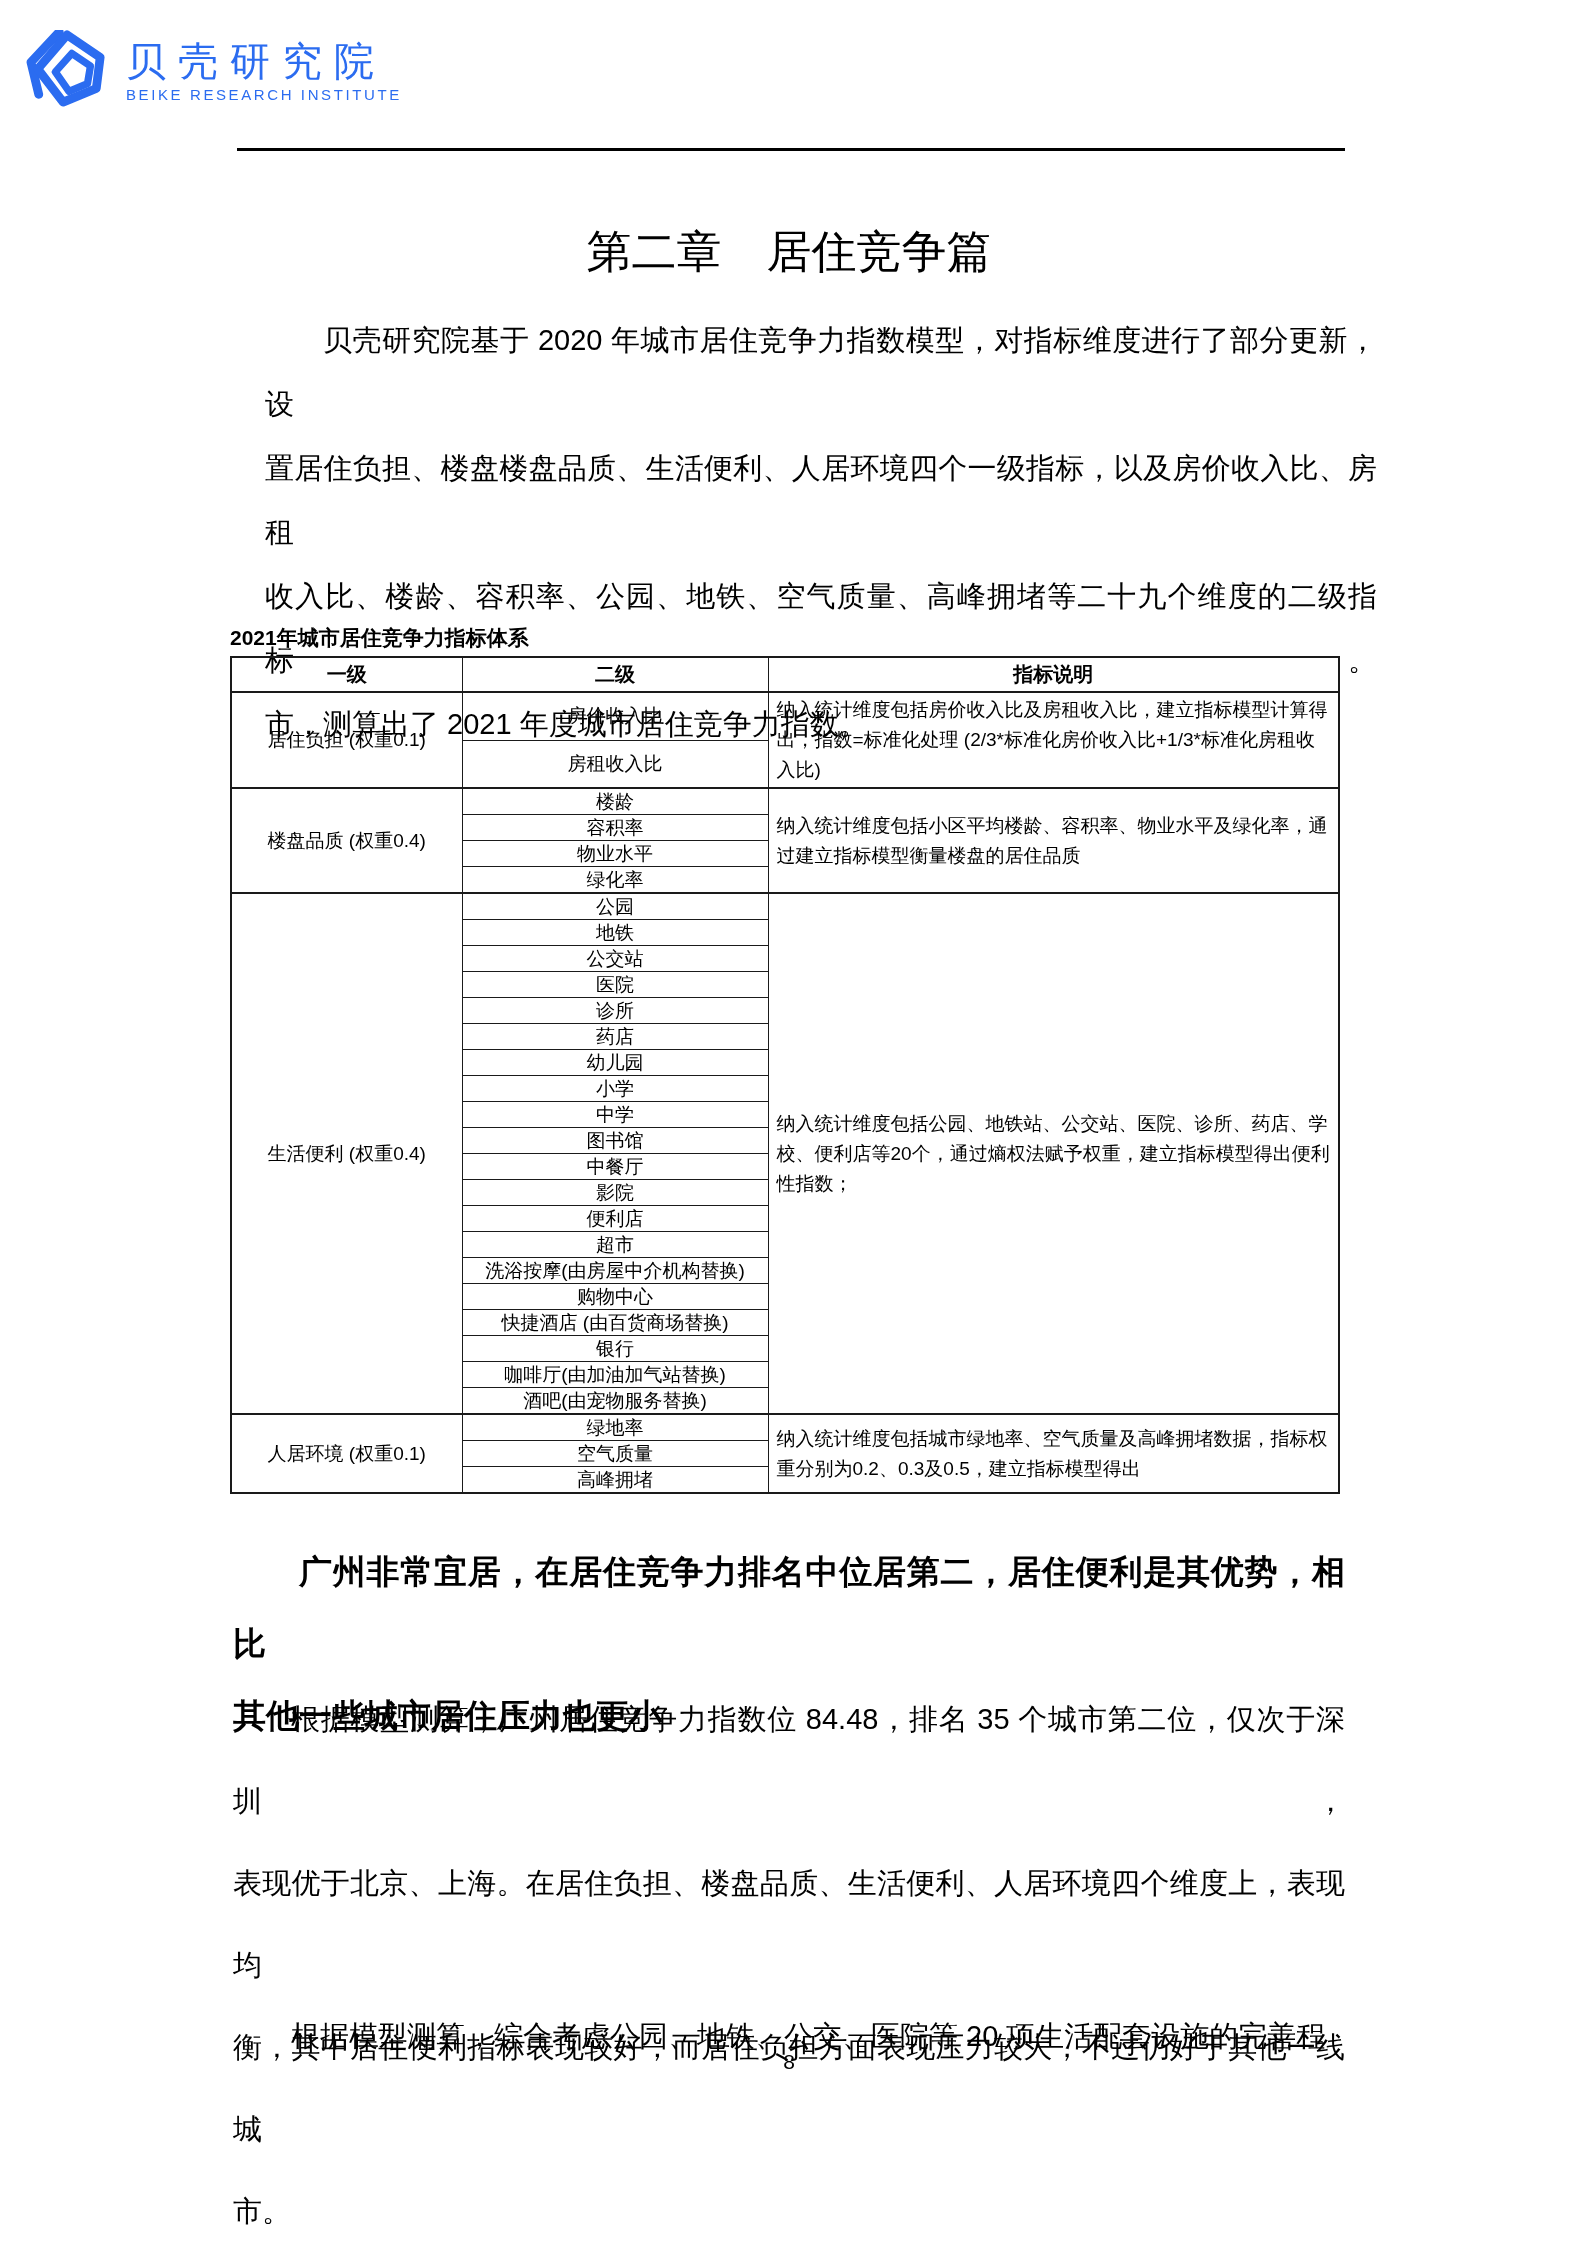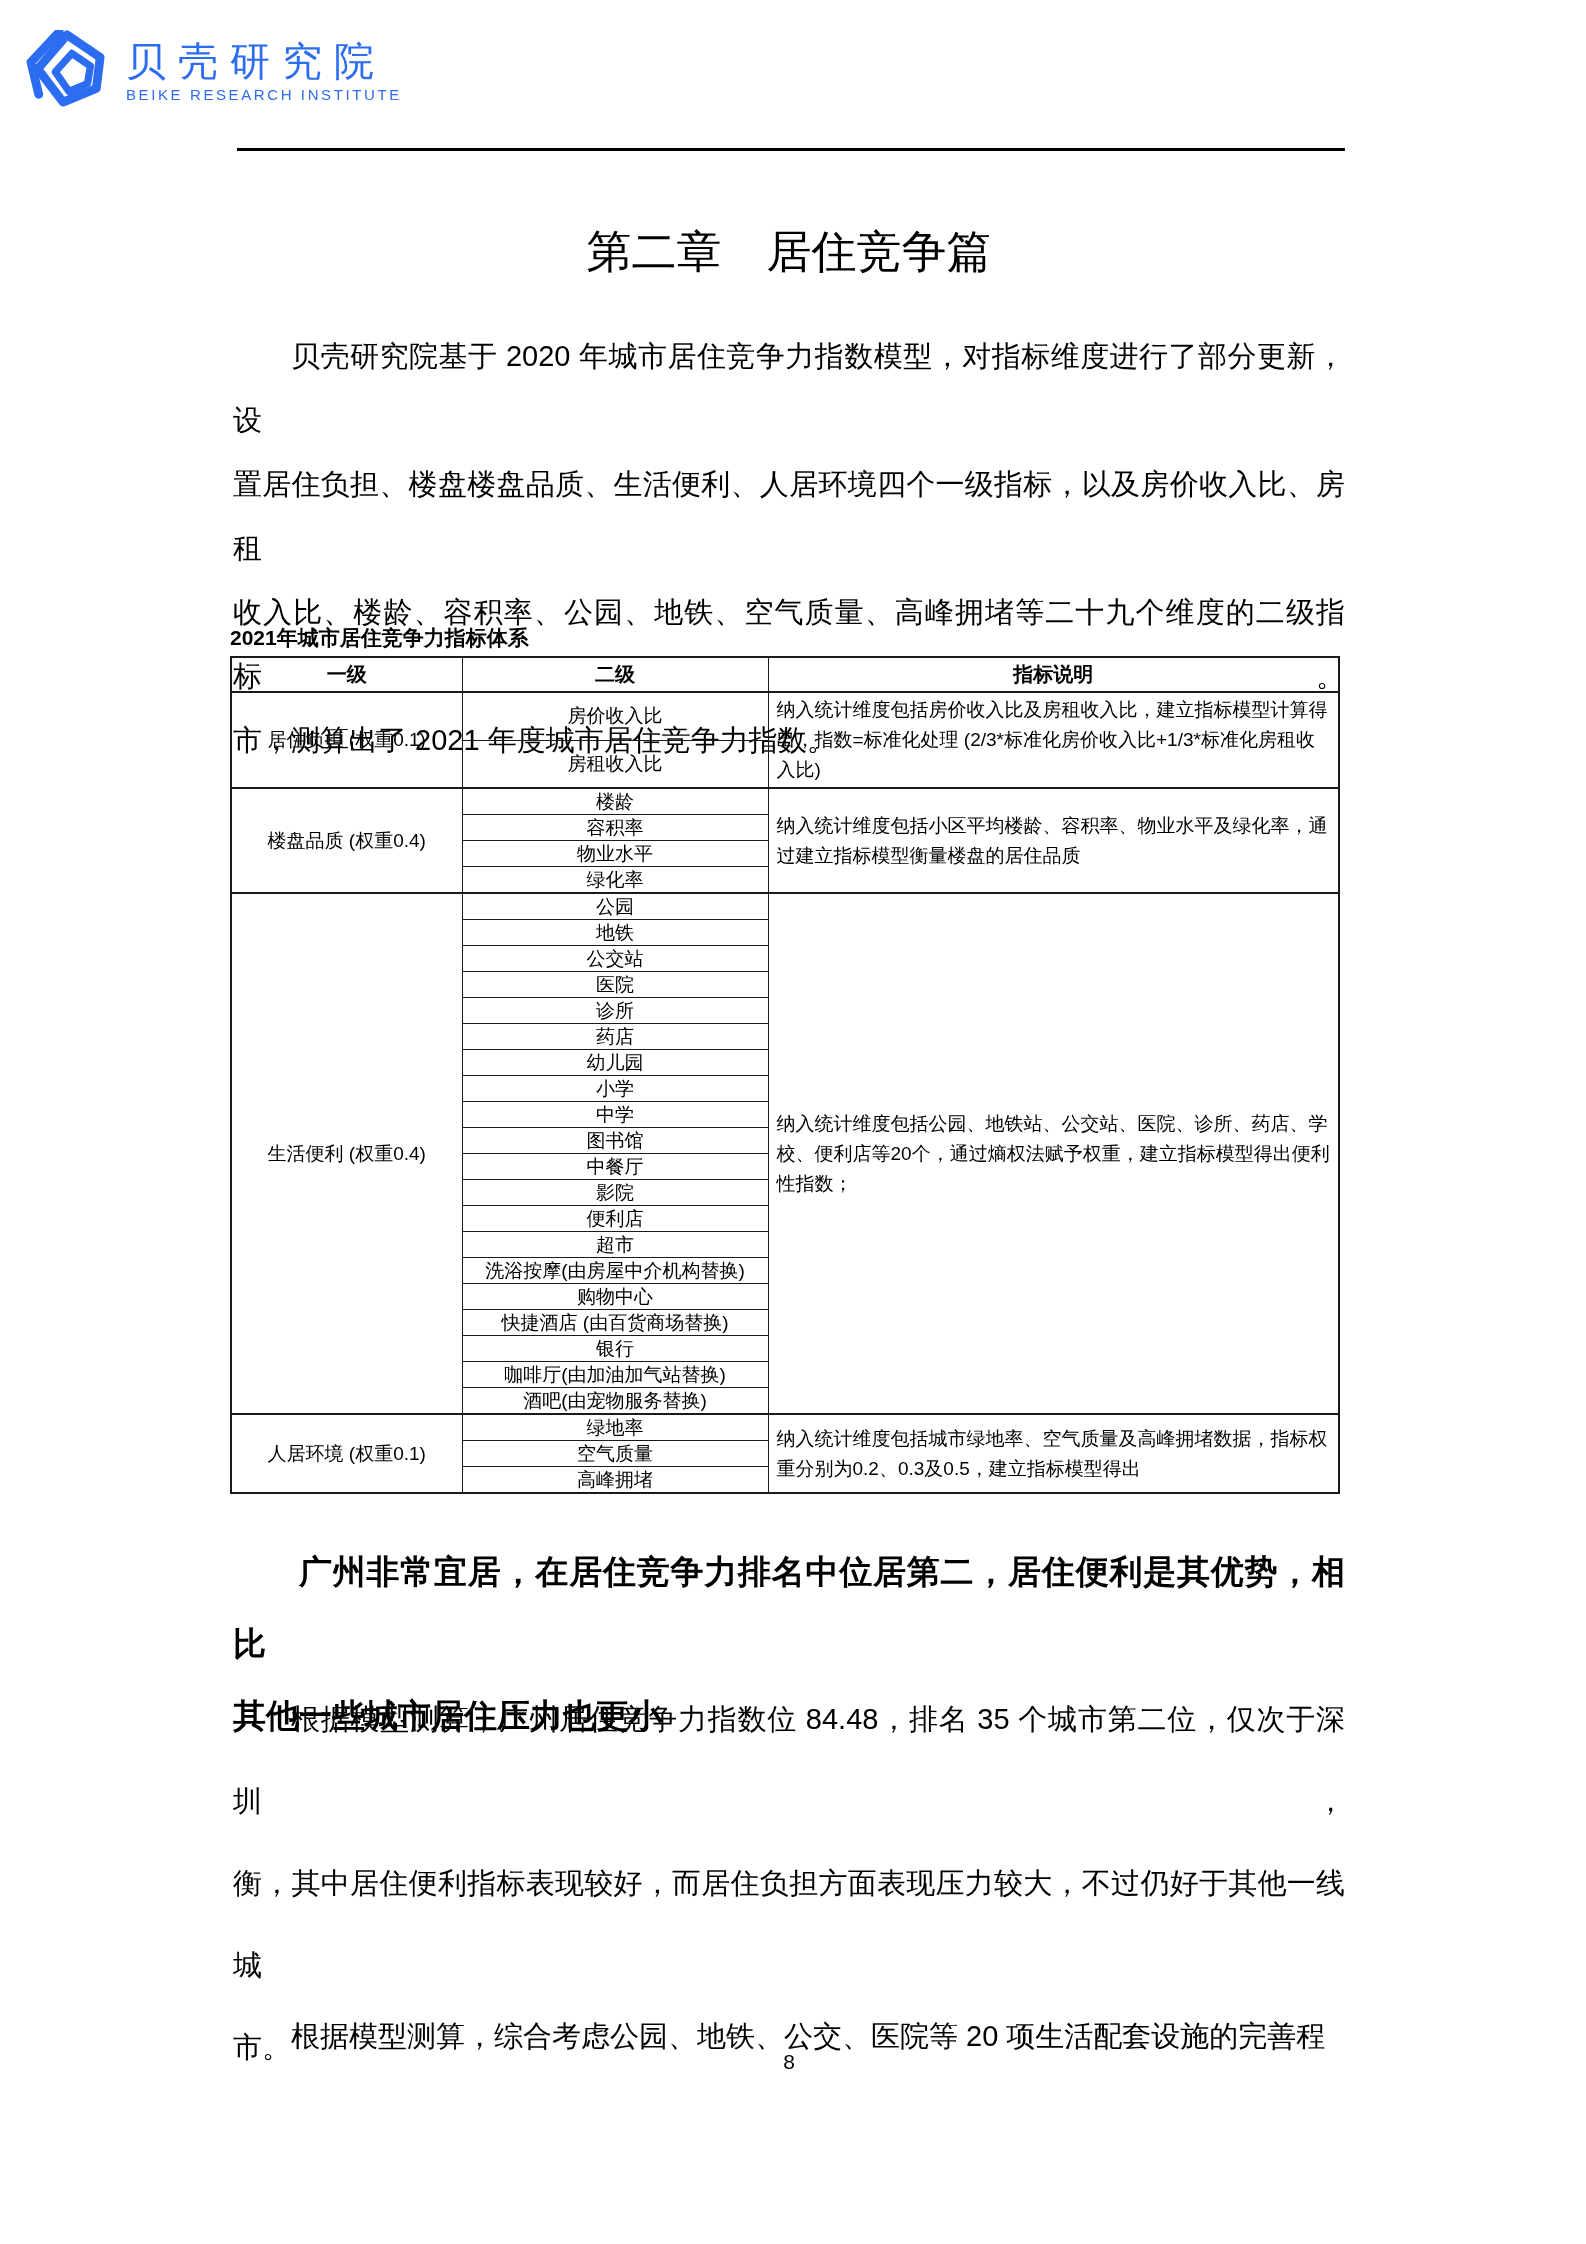--- a/index.html
+++ b/index.html
@@ -18,21 +18,21 @@
   .rule { position:absolute; left:237px; top:148px; width:1108px; height:3px; background:#000; }
   
   .chapter { position:absolute; left:233px; top:226px; width:1112px; margin:0;
     font-size:45px; line-height:52px; font-weight:normal; text-align:center; }
   
   .blk { position:absolute; left:233px; width:1112px; }
   .bline { font-size:29px; line-height:64px; white-space:nowrap; }
   .para .bline { white-space:normal; }
   .jf { text-align:justify; text-align-last:justify; white-space:normal; }
   .ind { text-indent:2em; }
-  .intro { top:324px; }
+  .intro { top:308px;margin-left:32px; }
   
   .tbl-title { position:absolute; left:230px; top:624px; font-size:21px; font-weight:bold; }
   .ind-table { position:absolute; left:230px; top:656px; width:1108px;
     border-collapse:collapse; table-layout:fixed;
     border:2px solid var(--tbl,#1a1a1a); font-size:19px; }
   .ind-table th, .ind-table td { border:1px solid var(--tbl,#1a1a1a); padding:0 2px; }
   .ind-table th { font-size:20px; font-weight:bold; height:33px; text-align:center; }
   .ind-table td { height:25px; line-height:24px; }
   .ind-table td.c1, .ind-table td.c2 { text-align:center; }
   .ind-table td.c3 { text-align:left; line-height:30px; padding:2px 8px; font-size:19px; }
@@ -189,20 +189,21 @@
       </tbody>
   </table>
 
   <div class="blk sec-head">
     <div class="bline jf ind">广州非常宜居，在居住竞争力排名中位居第二，居住便利是其优势，相比</div>
     <div class="bline">其他一些城市居住压力也更小</div>
   </div>
 
   <div class="blk para p1">
     <div class="bline jf ind">根据模型测算，广州居住竞争力指数位 84.48，排名 35 个城市第二位，仅次于深圳，</div>
+    <div class="bline jf">表现优于北京、上海。在居住负担、楼盘品质、生活便利、人居环境四个维度上，表现均</div>
     <div class="bline jf">衡，其中居住便利指标表现较好，而居住负担方面表现压力较大，不过仍好于其他一线城</div>
     <div class="bline">市。</div>
   </div>
 
   <div class="blk para p2">
     <div class="bline ind">根据模型测算，综合考虑公园、地铁、公交、医院等 20 项生活配套设施的完善程</div>
   </div>
 
   <div class="pageno">8</div>
 

